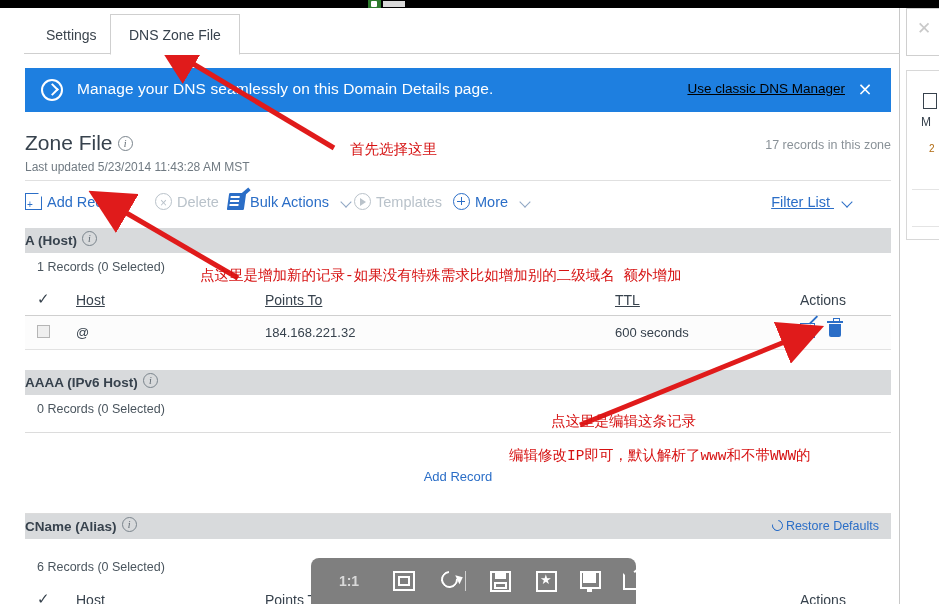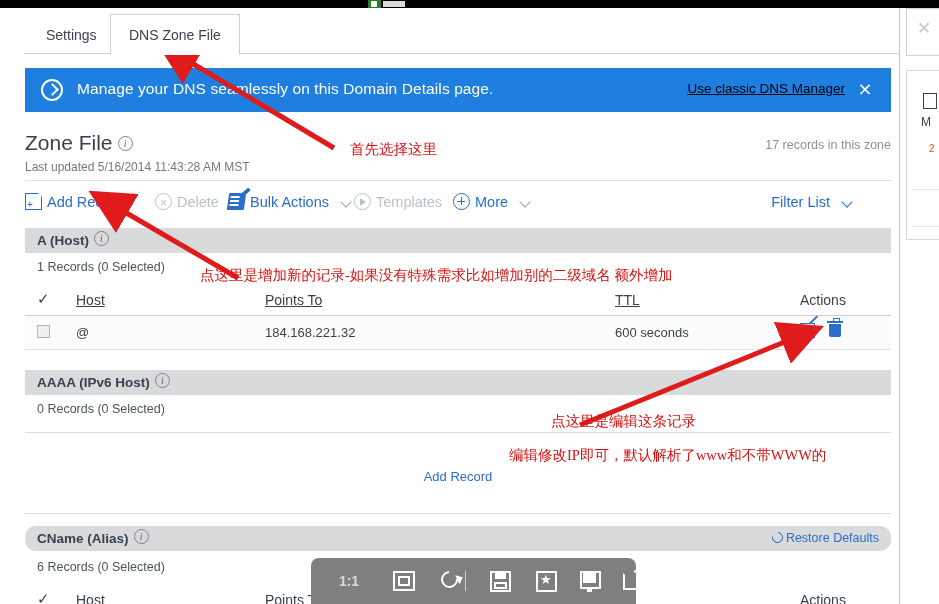--- a/index.html
+++ b/index.html
@@ -136,27 +136,27 @@
     border-right:1.6px solid #8fa6c4; border-bottom:1.6px solid #8fa6c4;
     transform:rotate(45deg); vertical-align:1px; margin-left:9px;
   }
   .chev.blue { border-color:#2b6ec7; }
 
   #tb-add { left:0; }
   #tb-delete { left:130px; }
   #tb-bulk { left:203px; }
   #tb-templates { left:329px; }
   #tb-more { left:428px; }
-  #tb-filter { right:40px; color:#2b6ec7; }
+  #tb-filter { right:40px; color:#2b6ec7;text-decoration:underline; }
 
   
   .grp-head {
     position:absolute; left:25px; width:866px; height:25px;
     background:#d8dadc; font-size:13.5px; font-weight:bold; color:#37424d;
-    line-height:25px; padding-left:12px;
+    line-height:25px; padding-left:0;
   }
   .grp-head .info-circle { font-weight:normal; }
   .grp-restore {
     position:absolute; right:12px; top:0; font-weight:normal;
     font-size:12.5px; color:#2b6ec7; cursor:pointer;
   }
   .ico-restore {
     display:inline-block; width:11px; height:11px; border:1.6px solid #2b6ec7;
     border-radius:50%; border-top-color:transparent; vertical-align:-1px; margin-right:3px;
     transform:rotate(-35deg);
@@ -272,21 +272,21 @@
   .st-share-arr { position:absolute; left:12px; top:0px; width:10px; height:2px; background:#fff;
                   transform:rotate(-40deg); }
   .st-share-head { position:absolute; left:19px; top:-3px; width:0; height:0;
                    border-left:6px solid #fff; border-top:4px solid transparent;
                    border-bottom:4px solid transparent; transform:rotate(-25deg); }
   .st-sep { position:absolute; left:154px; top:13px; width:1px; height:20px; background:#cfcfcf; }
 
   
   .anno {
     position:absolute; color:#d61212; font-size:14.5px; white-space:nowrap;
-    font-family:Liberation Serif, serif;
+    font-family:Liberation Mono, monospace;
   }
   .arrow-svg { position:absolute; left:0; top:0; width:939px; height:604px; pointer-events:none; }
 </style>
 </head>
 <body>
 
 <div id="root">
 
   <div class="top-strip">
     <div class="frag-green"></div>
@@ -305,21 +305,21 @@
   <div class="banner">
     <div class="banner-icon"></div>
     <div class="banner-text">Manage your DNS seamlessly on this Domain Details page.</div>
     <div class="banner-link">Use classic DNS Manager</div>
     <div class="banner-close">×</div>
   </div>
 
   <div class="zone-title">
     <span>Zone File</span><span class="info-circle">i</span>
   </div>
-  <div class="zone-sub">Last updated 5/16/2014 11:43:28 AM MST</div>
+  <div class="zone-sub">Last updated 5/23/2014 11:43:28 AM MST</div>
   <div class="zone-count">17 records in this zone</div>
   <div class="hr-zone"></div>
 
   <div class="toolbar">
     <div class="tb-item" id="tb-add">
       <span class="tb-ico ico-page">
           <span class="plus">+</span>
         </span>
       <span class="tb-label">Add Record</span>
     </div>
@@ -373,21 +373,21 @@
   </div>
 
   <div class="grp-head" style="top:370px;">
     <span>AAAA (IPv6 Host)</span><span class="info-circle">i</span>
   </div>
   <div class="grp-count" style="top:402px;">0 Records (0 Selected)</div>
   <div class="hr-light" style="top:432px;"></div>
   <div class="addrec-center" style="top:469px;">Add Record</div>
   <div class="hr-light" style="top:513px;"></div>
 
-  <div class="grp-head" style="top:526px;border-radius:11px;">
+  <div class="grp-head" style="top:514px;">
     <span>CName (Alias)</span><span class="info-circle">i</span>
     <span class="grp-restore">
       <span class="ico-restore"></span><span>Restore Defaults</span>
     </span>
   </div>
   <div class="grp-count" style="top:560px;">6 Records (0 Selected)</div>
   <div class="tbl" style="top:588px;">
     <div class="th-row">
       <span class="check-all">✓</span>
       <span class="th col-host">Host</span>

